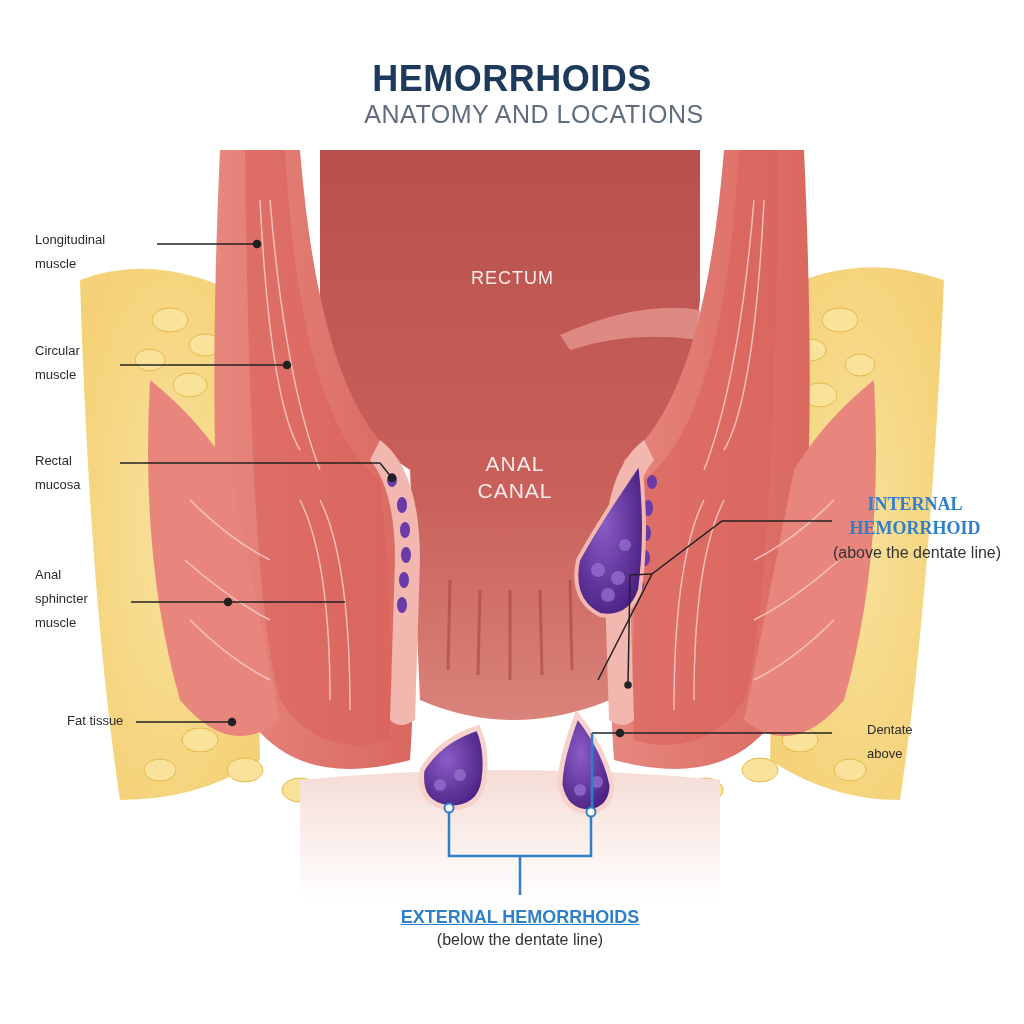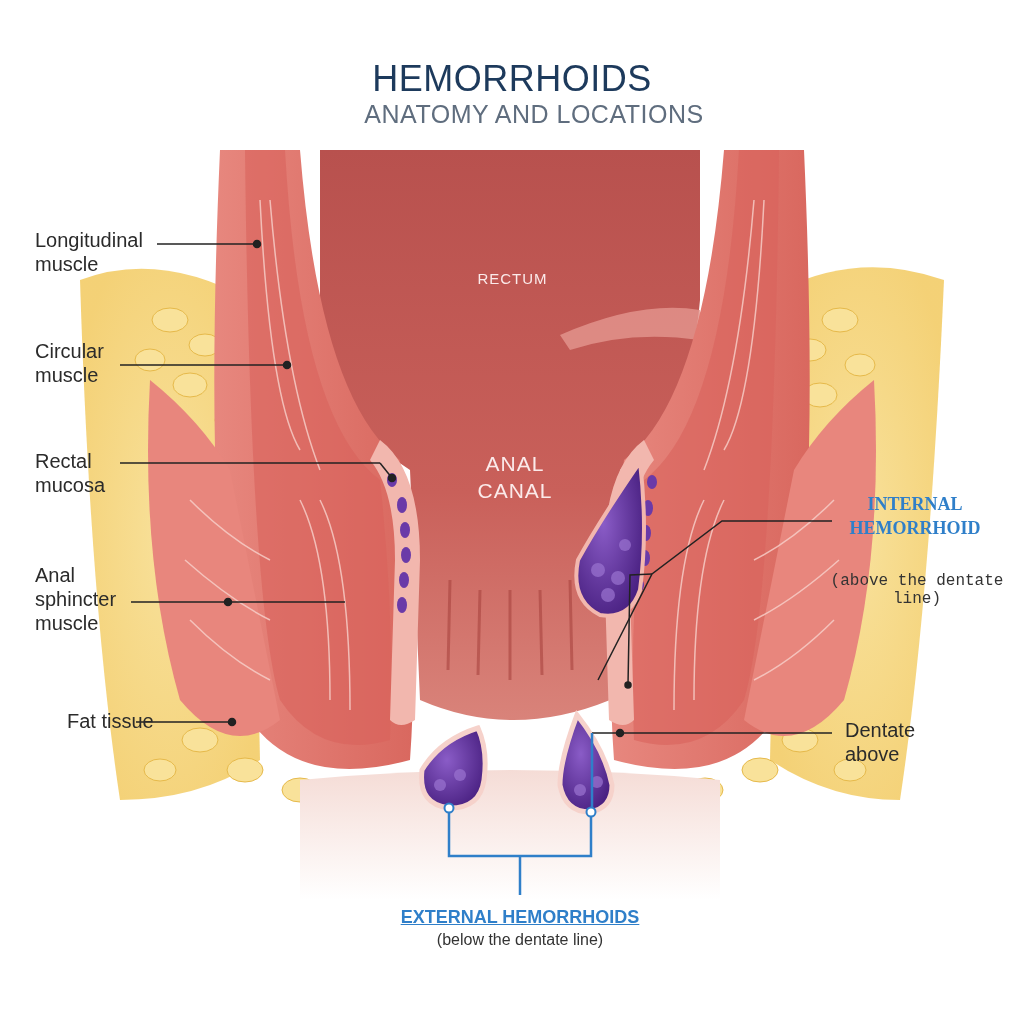--- a/index.html
+++ b/index.html
@@ -1,25 +1,25 @@
 <!DOCTYPE html>
 <html><head>
 <meta charset="utf-8">
 <style>
   html, body { margin:0; padding:0; }
   body { width:1024px; height:1024px; background:#ffffff; position:relative; overflow:hidden;
          font-family:"Liberation Sans", "DejaVu Sans", sans-serif; }
   .title { position:absolute; left:0; width:1024px; top:58px; text-align:center;
-           font-weight:normal; font-size:36px; color:#1d3a5c; letter-spacing:0.5px; }
+           font-weight:bold; font-size:36px; color:#1d3a5c; letter-spacing:0.5px; }
   .subtitle { position:absolute; left:0; width:1024px; top:100px; text-align:center;
               font-size:25px; color:#5f6d7e; letter-spacing:0.5px;padding-left:22px; }
   .art { position:absolute; left:0; top:0; }
-  .lbl { position:absolute; font-size:20px; color:#2b2b2b; line-height:24px; }
+  .lbl { position:absolute; font-size:13px; color:#2b2b2b; line-height:24px; }
   .lbl span { display:block; }
-  .organ { position:absolute; color:#fbeaea; font-size:15px; letter-spacing:1px; text-align:center; line-height:27px; }
+  .organ { position:absolute; color:#fbeaea; font-size:18px; letter-spacing:1px; text-align:center; line-height:27px; }
   .hl { position:absolute; font-weight:bold; color:#2f7fc9; font-size:18px; line-height:24px; text-align:center; }
   .sub { position:absolute; color:#333; font-size:16px; text-align:center; }
 </style>
 </head>
 <body>
 
 <div class="title">HEMORRHOIDS</div>
 <div class="subtitle">ANATOMY AND LOCATIONS</div>
 
 <svg class="art" width="1024" height="1024" viewBox="0 0 1024 1024">
@@ -207,20 +207,20 @@
     <span>muscle</span>
 </div>
 <div class="lbl" style="left:35px; top:709px;margin-left:32px;">
   <span>Fat tissue</span>
 </div>
 
 <div class="hl" style="left:830px; top:492px; width:170px;font-family:Liberation Serif, serif;">
   <span style="display:block">INTERNAL</span>
   <span style="display:block">HEMORRHOID</span>
 </div>
-<div class="sub" style="left:812px; top:572px; width:210px;font-family:Liberation Mono, monospace;">(above the dentate line)</div>
-<div class="lbl" style="left:845px; top:718px;">
+<div class="sub" style="left:812px; top:544px; width:210px;">(above the dentate line)</div>
+<div class="lbl" style="left:867px; top:718px;">
   <span>Dentate</span>
     <span>above</span>
 </div>
 
 <div class="hl" style="left:362px; top:905px; width:316px;text-decoration:underline;">EXTERNAL HEMORRHOIDS</div>
 <div class="sub" style="left:362px; top:931px; width:316px;">(below the dentate line)</div>
 
 </body></html>

